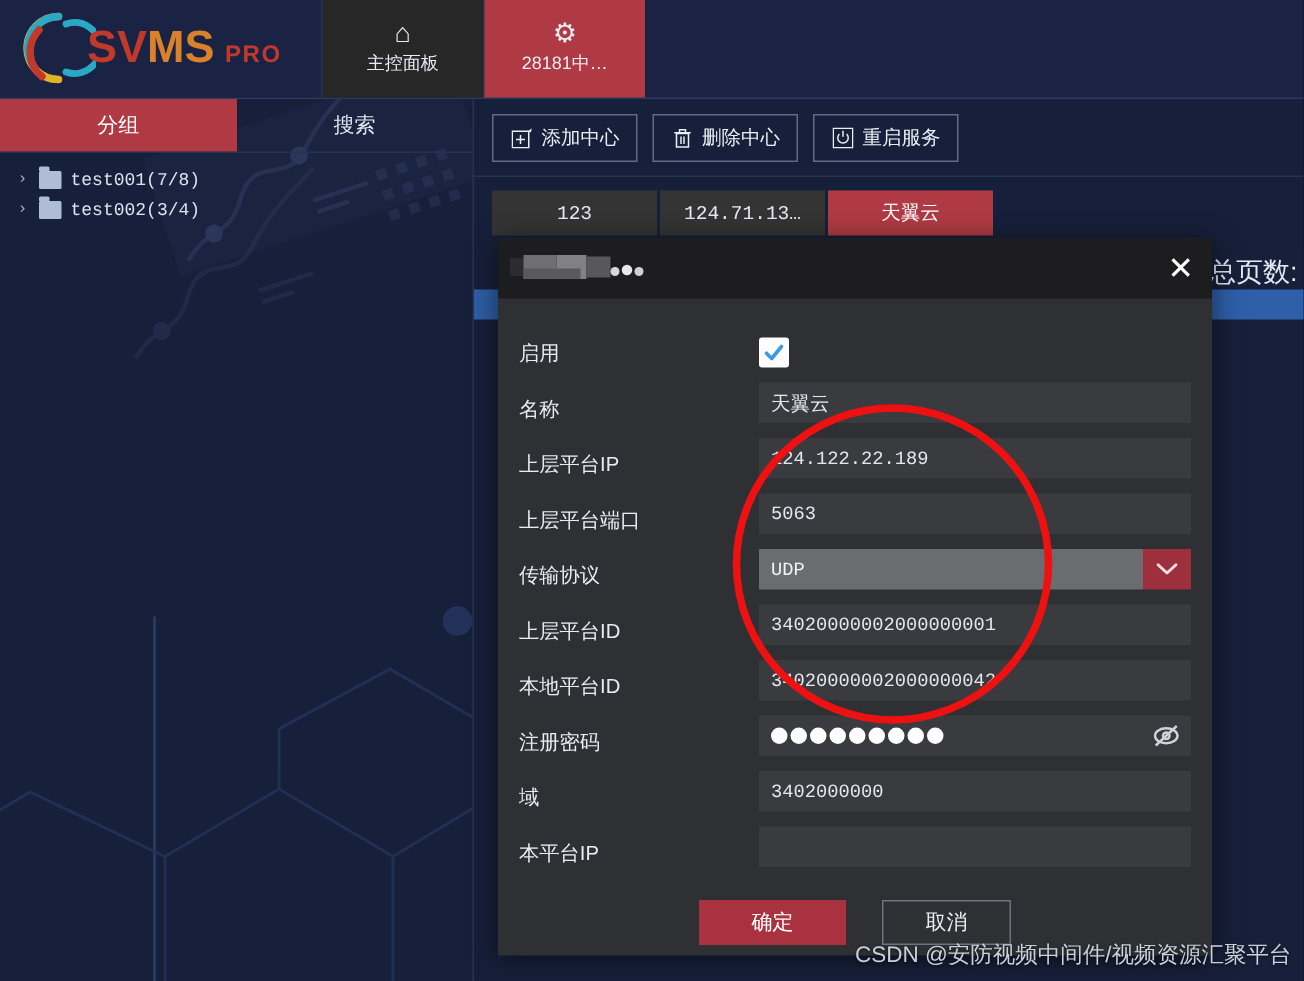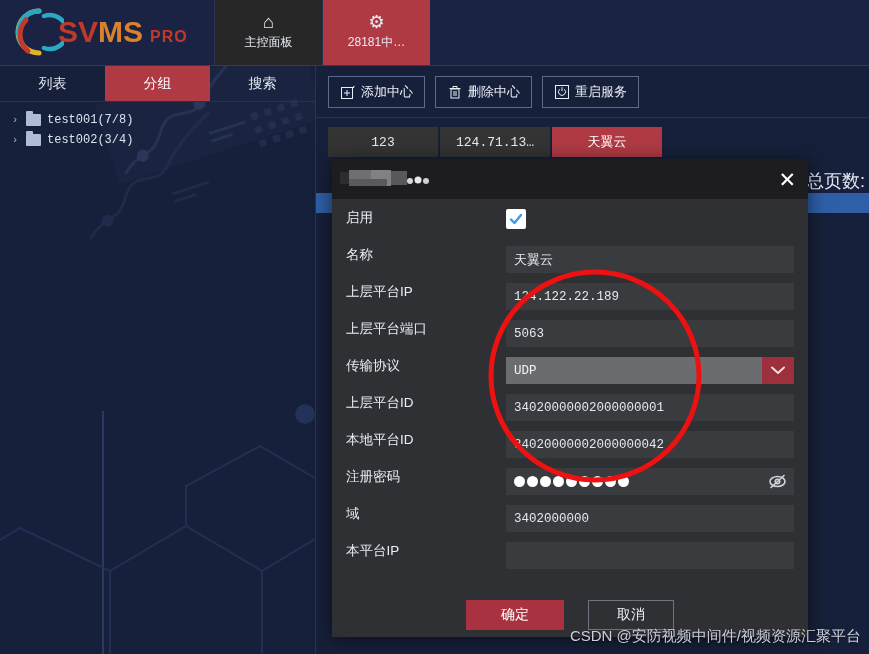--- a/index.html
+++ b/index.html
@@ -177,21 +177,21 @@
   .redact {
     display: flex; align-items: center; gap: 0px;
     height: 20px;
   }
   .dlg-close {
     color: #fff; font-size: 21px; line-height: 1;
     cursor: pointer; font-family: "Liberation Sans", sans-serif;
   }
   .dlg-body { padding: 10px 14px 0 14px; }
   .frow {
-    display: flex; align-items: flex-start;
+    display: flex; align-items: flex-end;
     height: 36px; margin-bottom: 1px;
   }
   .flabel {
     width: 160px; flex: 0 0 160px;
     color: #e9ecf2; font-size: 13.5px;
   }
   .fctl { flex: 1 1 auto; position: relative; }
   .finput {
     width: 100%; height: 27px;
     background: #3a3b3f; border: none;
@@ -339,23 +339,20 @@
         <path d="M186 460 L110 505 L110 600"></path>
         <path d="M186 460 L262 505 L262 600"></path>
         <path d="M110 505 L20 462 L-10 480"></path>
         <path d="M262 505 L320 470"></path>
       </g>
       <circle cx="305" cy="348" r="10" fill="#273player457" opacity="0.5"></circle>
       <circle cx="305" cy="348" r="10" fill="#24325a"></circle>
     </svg>
 
     <div class="tabs">
-      <div class="tab">
-        <span>列表</span>
-      </div>
       <div class="tab active">
         <span>分组</span>
       </div>
       <div class="tab">
         <span>搜索</span>
       </div>
     </div>
 
     <div class="tree">
       <div class="tree-item">

